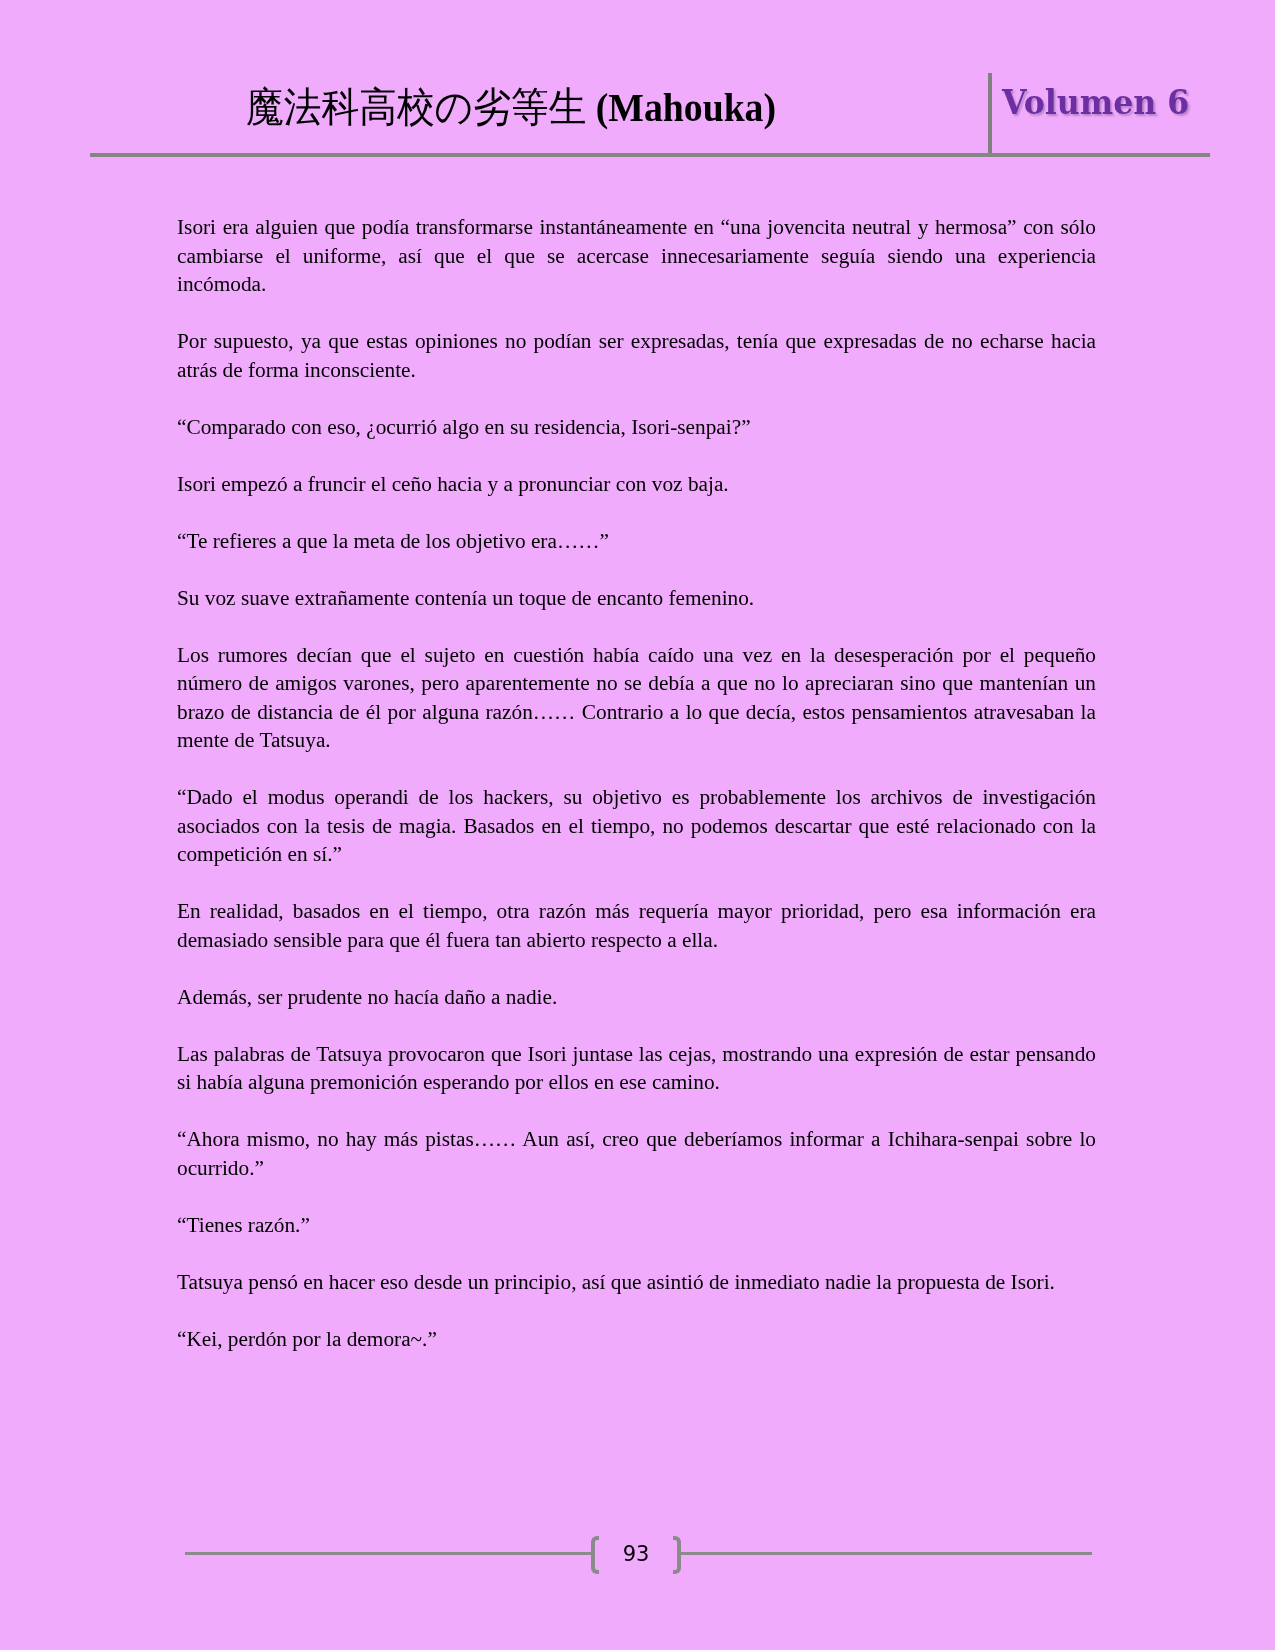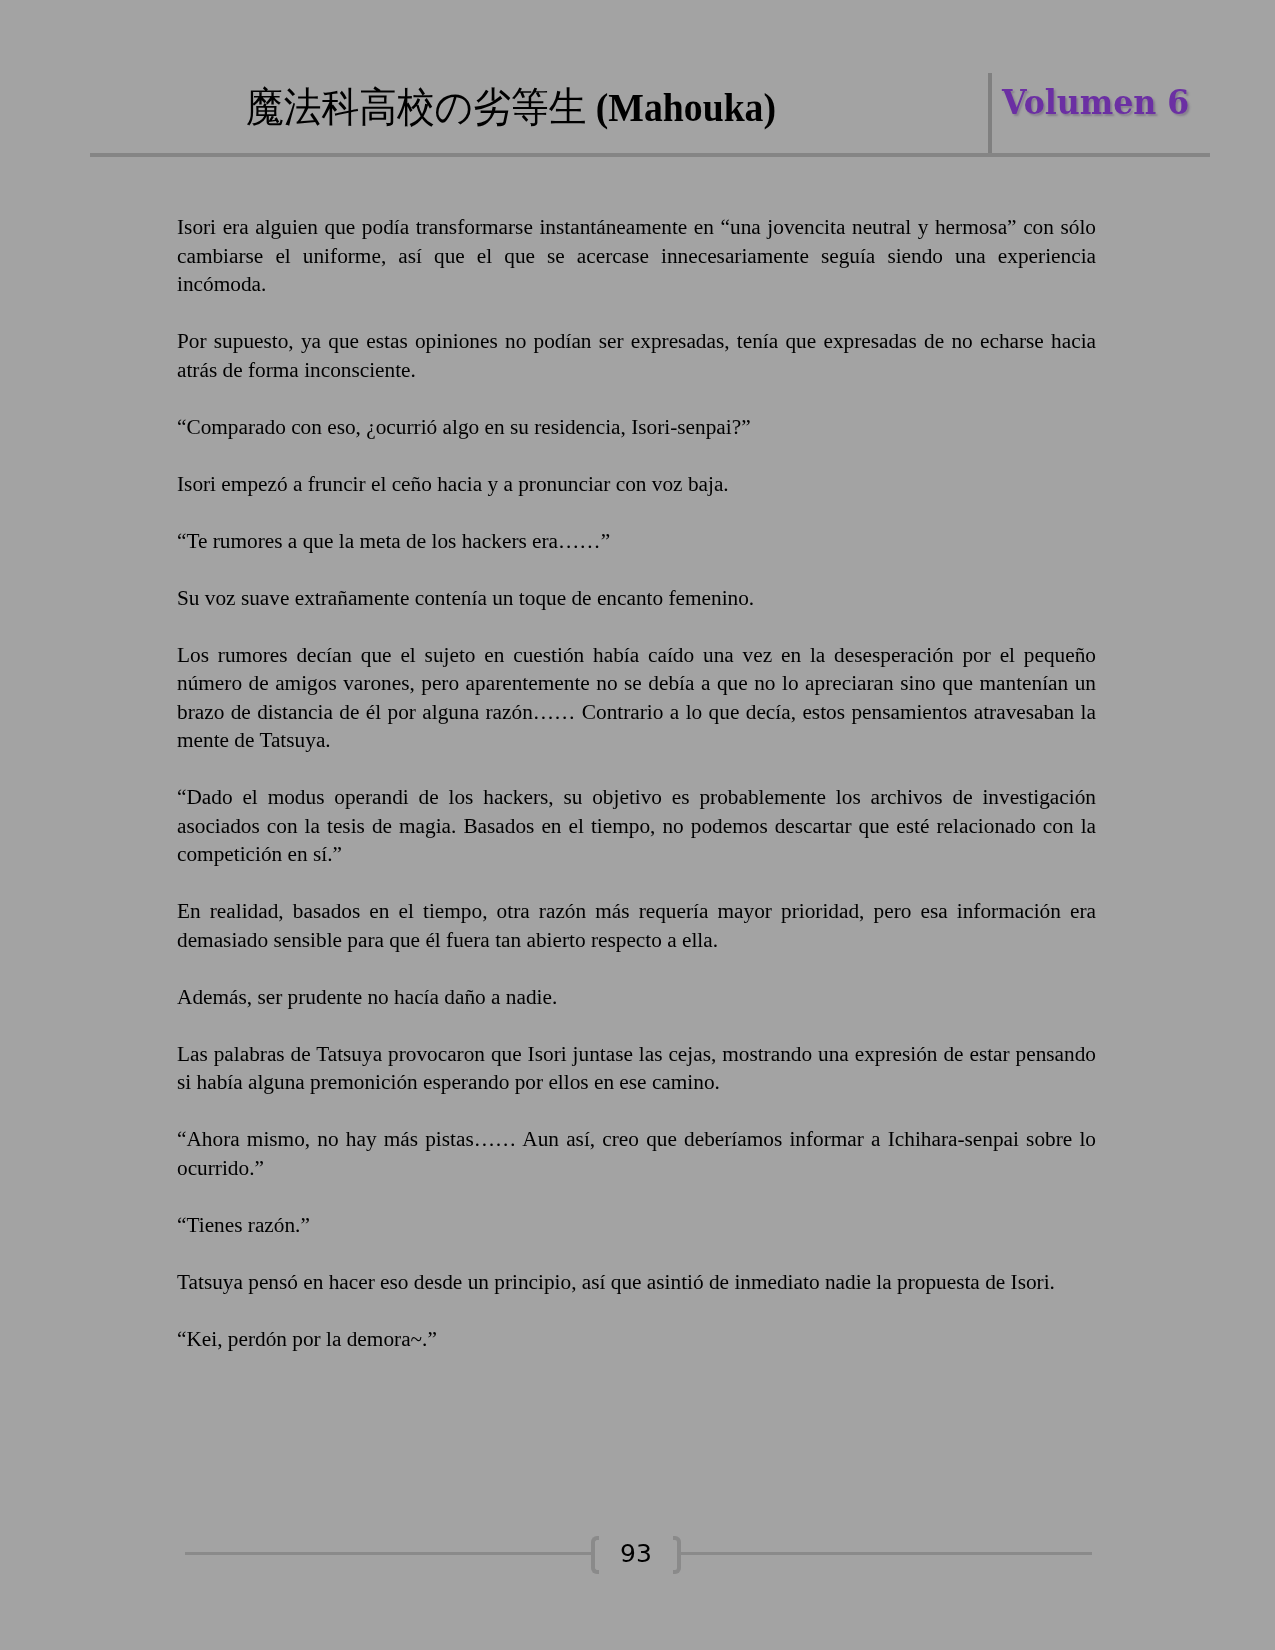--- a/index.html
+++ b/index.html
@@ -1,17 +1,17 @@
 <!DOCTYPE html>
 <html><head>
 <meta charset="utf-8">
 <style>
   html, body { margin: 0; padding: 0; background: #ffffff; }
   body { width: 1275px; height: 1650px; position: relative; overflow: hidden; }
-  .page { position: absolute; left: 0; top: 0; width: 1275px; height: 1650px; background: #a3a3a3; }
+  .page { position: absolute; left: 0; top: 0; width: 1275px; height: 1650px; background: #f0abfc; }
 
   .header-title {
     position: absolute; left: 246px; top: 80px; width: 600px;
     font-family: "Liberation Serif", "DejaVu Serif", serif;
     font-size: 41px; line-height: 54px; color: #000;
     transform: scaleX(0.92); transform-origin: left center;
     white-space: nowrap;
   }
   .header-title .latin { font-weight: bold; }
   .header-vrule {
@@ -50,39 +50,39 @@
   }
   .footer-bracket {
     position: absolute; top: 1536px; width: 8px; height: 38px;
     border: 4px solid #8a8a8a; box-sizing: border-box;
   }
   .footer-bracket.left { left: 591px; border-right: none; border-radius: 6px 0 0 6px; }
   .footer-bracket.right { left: 673px; border-left: none; border-radius: 0 6px 6px 0; }
   .page-number {
     position: absolute; left: 603px; top: 1538px; width: 66px; text-align: center;
     font-family: "DejaVu Sans", "Liberation Sans", sans-serif;
-    font-size: 25px; line-height: 32px; color: #000;
+    font-size: 21px; line-height: 32px; color: #000;
   }
 </style>
 </head>
 <body>
 
 <div class="page">
 
   <div class="header-title"><span>魔法科高校の劣等生</span> <span class="latin">(Mahouka)</span></div>
   <div class="header-vrule"></div>
   <div class="header-volume">Volumen 6</div>
   <div class="header-rule"></div>
 
   <div class="body-text">
     <p>Isori era alguien que podía transformarse instantáneamente en “una jovencita neutral y hermosa” con sólo cambiarse el uniforme, así que el que se acercase innecesariamente seguía siendo una experiencia incómoda.</p>
     <p>Por supuesto, ya que estas opiniones no podían ser expresadas, tenía que expresadas de no echarse hacia atrás de forma inconsciente.</p>
     <p>“Comparado con eso, ¿ocurrió algo en su residencia, Isori-senpai?”</p>
     <p>Isori empezó a fruncir el ceño hacia y a pronunciar con voz baja.</p>
-    <p>“Te rumores a que la meta de los hackers era……”</p>
+    <p>“Te refieres a que la meta de los objetivo era……”</p>
     <p>Su voz suave extrañamente contenía un toque de encanto femenino.</p>
     <p>Los rumores decían que el sujeto en cuestión había caído una vez en la desesperación por el pequeño número de amigos varones, pero aparentemente no se debía a que no lo apreciaran sino que mantenían un brazo de distancia de él por alguna razón…… Contrario a lo que decía, estos pensamientos atravesaban la mente de Tatsuya.</p>
     <p>“Dado el modus operandi de los hackers, su objetivo es probablemente los archivos de investigación asociados con la tesis de magia. Basados en el tiempo, no podemos descartar que esté relacionado con la competición en sí.”</p>
     <p>En realidad, basados en el tiempo, otra razón más requería mayor prioridad, pero esa información era demasiado sensible para que él fuera tan abierto respecto a ella.</p>
     <p>Además, ser prudente no hacía daño a nadie.</p>
     <p>Las palabras de Tatsuya provocaron que Isori juntase las cejas, mostrando una expresión de estar pensando si había alguna premonición esperando por ellos en ese camino.</p>
     <p>“Ahora mismo, no hay más pistas…… Aun así, creo que deberíamos informar a Ichihara-senpai sobre lo ocurrido.”</p>
     <p>“Tienes razón.”</p>
     <p>Tatsuya pensó en hacer eso desde un principio, así que asintió de inmediato nadie la propuesta de Isori.</p>
     <p>“Kei, perdón por la demora~.”</p>

